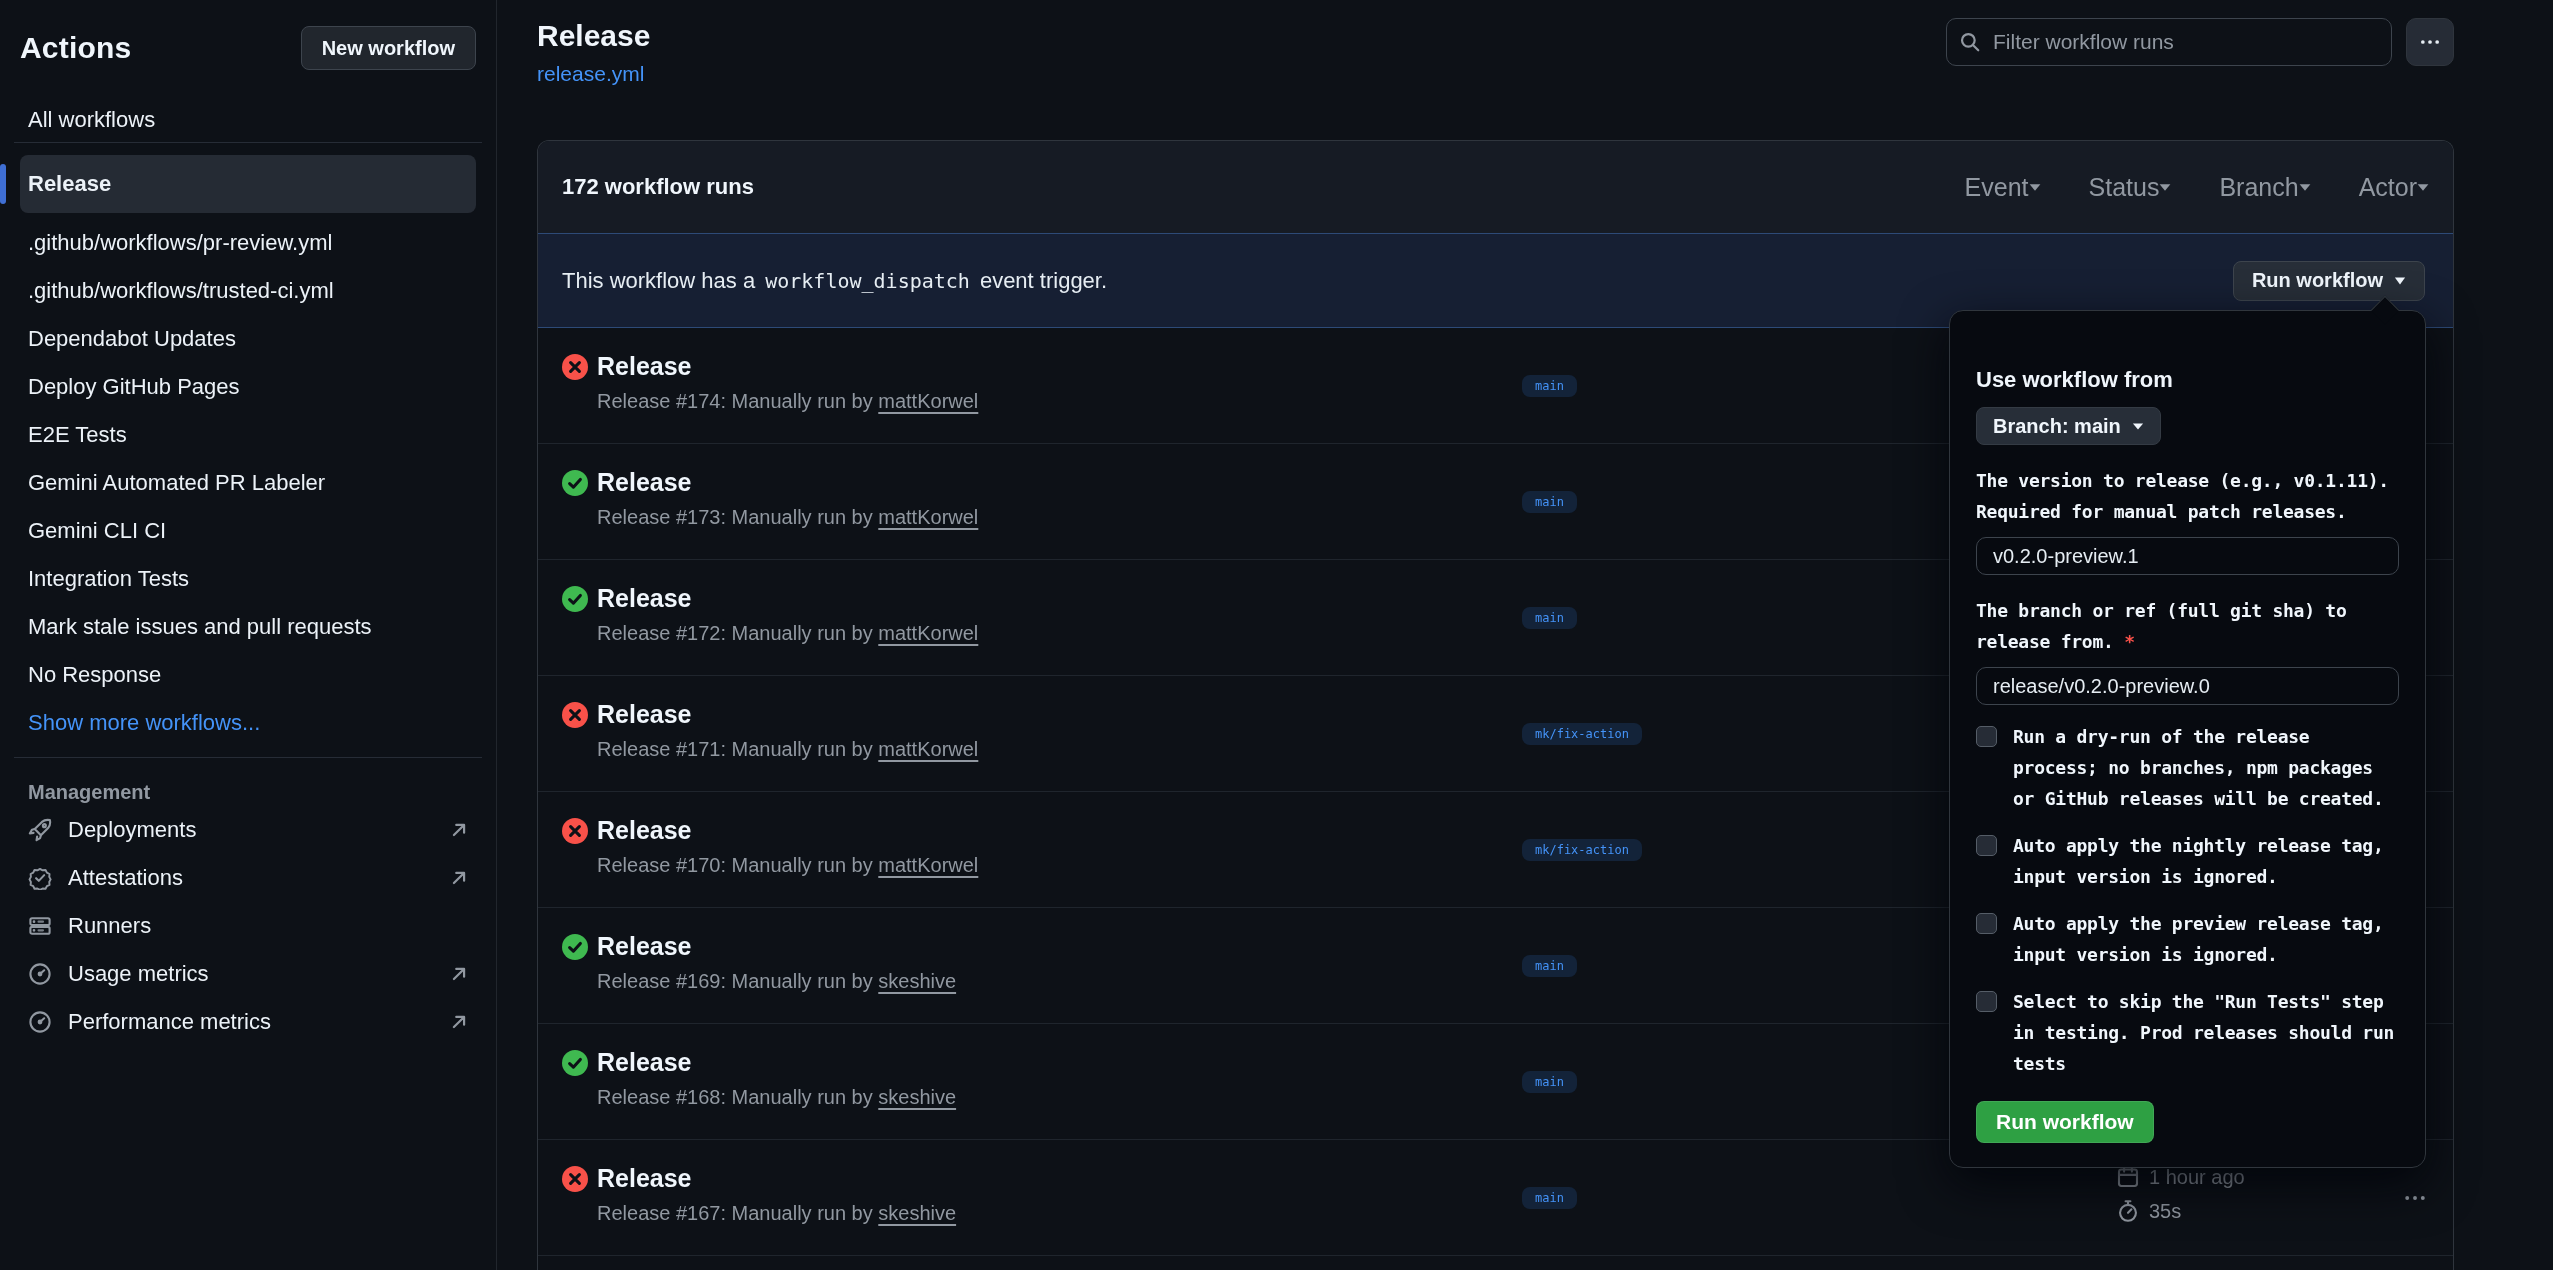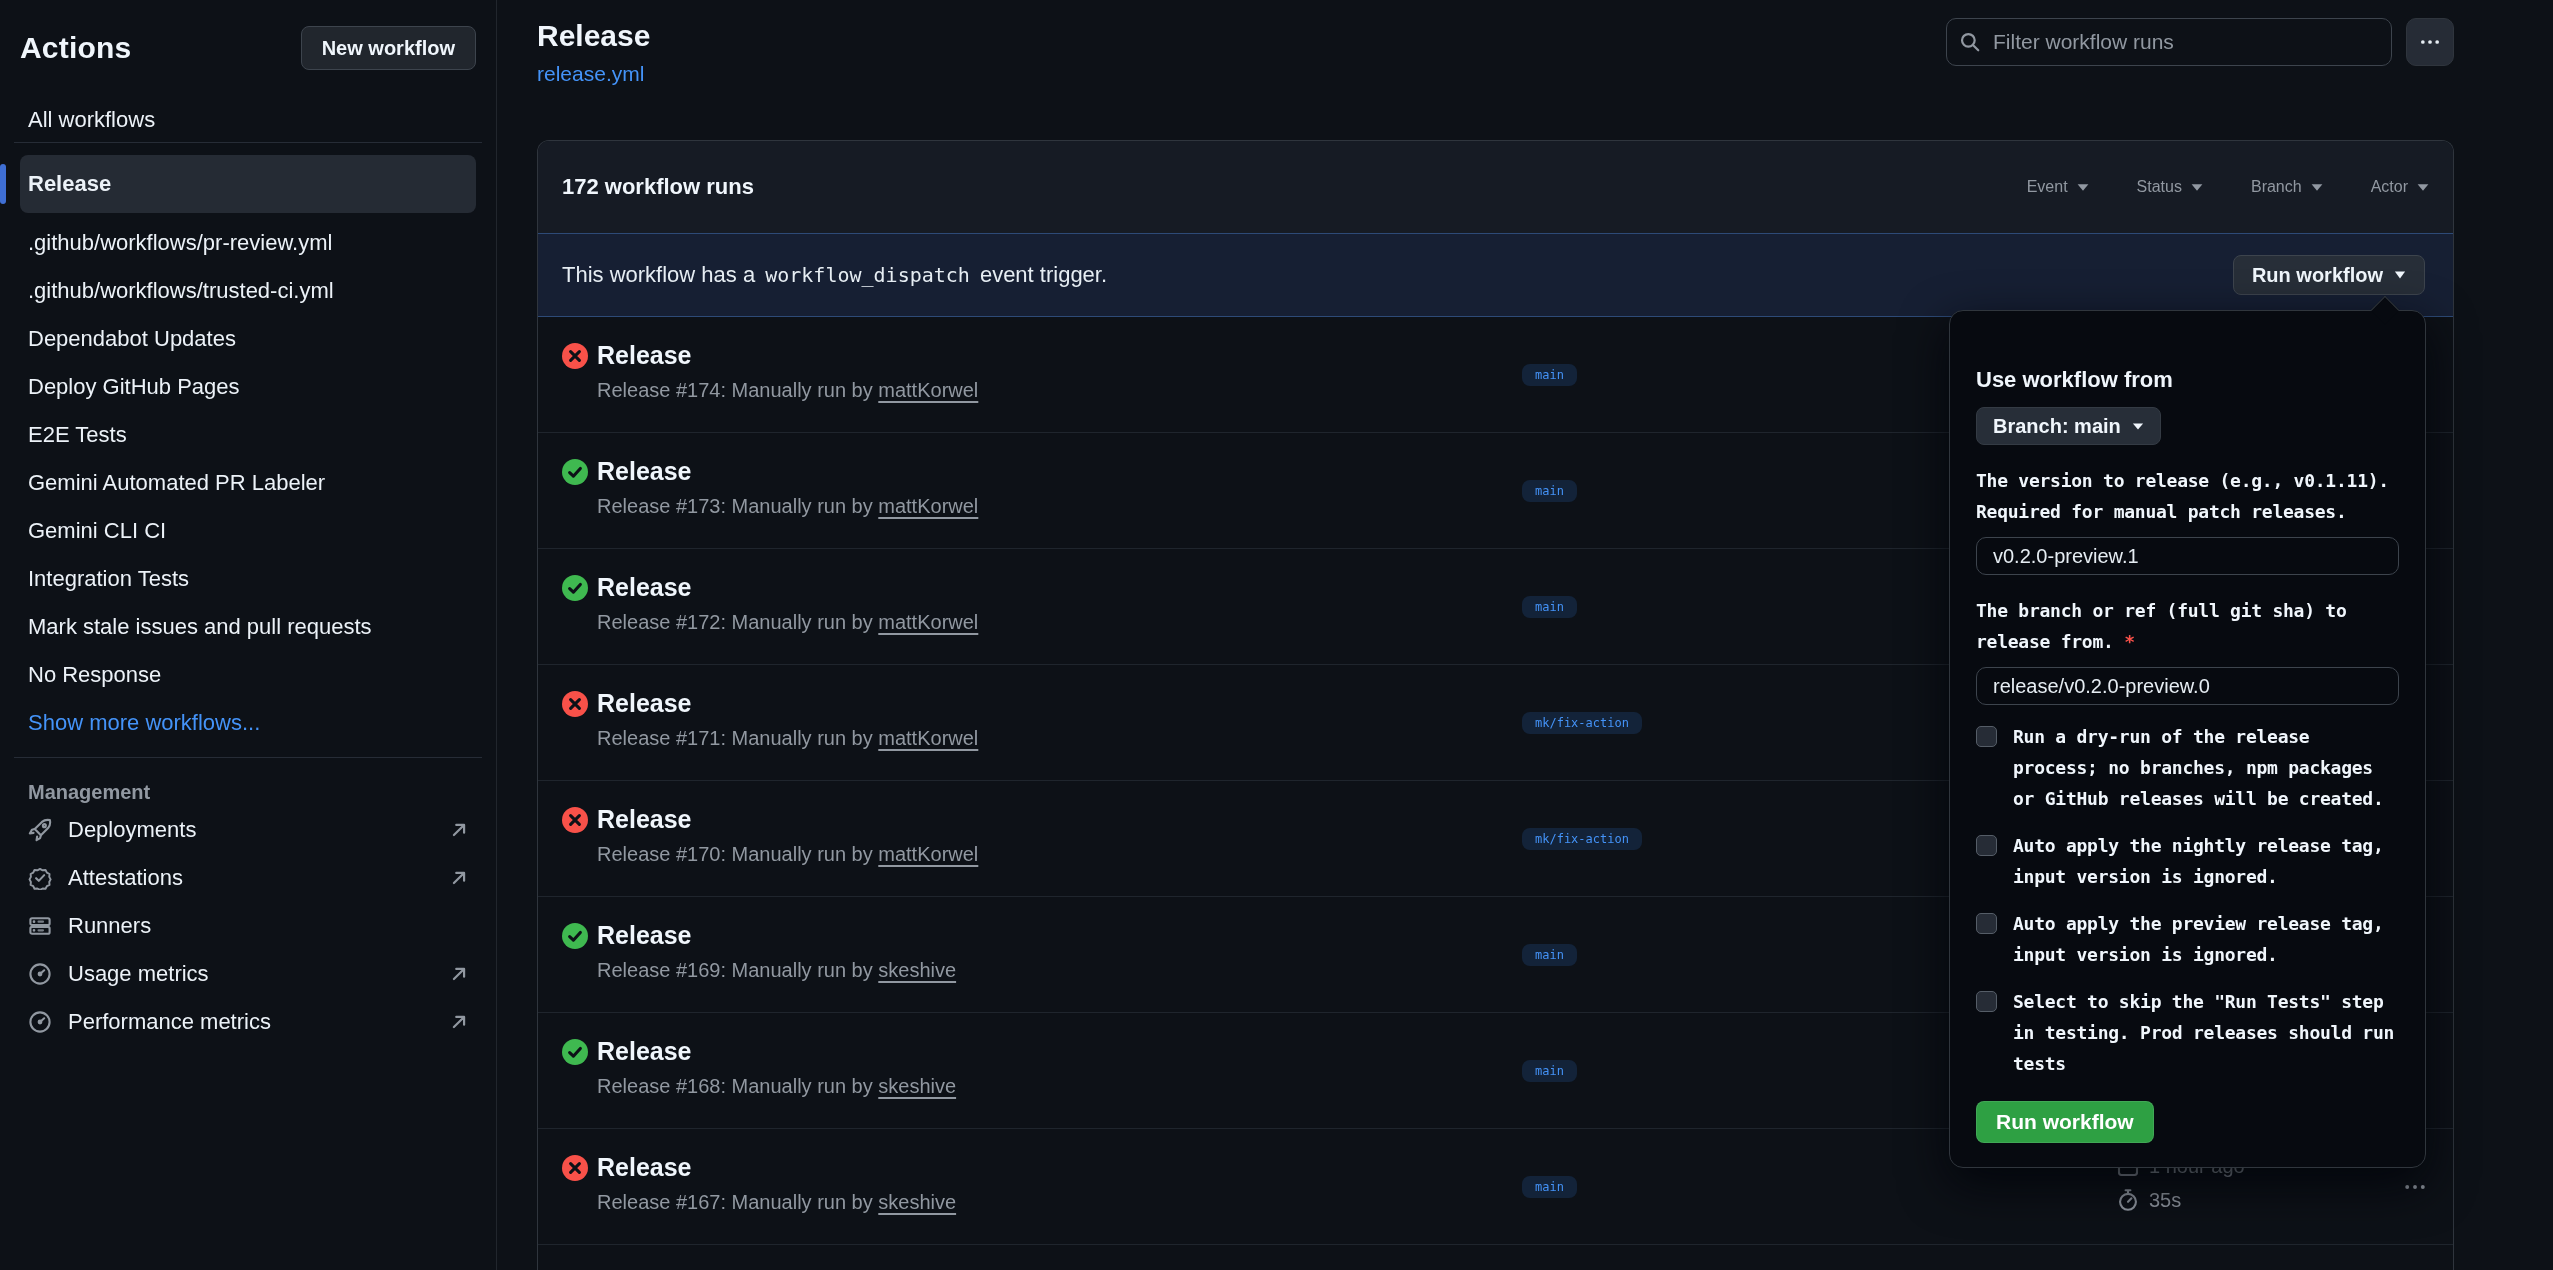--- a/index.html
+++ b/index.html
@@ -52,25 +52,25 @@
     color:#f97316; font-size:21px; padding:0 14px 0 46px; outline:none;
     font-family:"Liberation Sans","DejaVu Sans",sans-serif;
   }
   .search-input::placeholder { color:#9198a1; }
   .kebab-btn { width:48px; height:48px; background:#262c36; border:1px solid #2f353d; border-radius:10px; display:flex; align-items:center; justify-content:center; cursor:pointer; }
 
   .runs-container { margin-top:54px; border:1px solid #2f353d; border-bottom:none; border-radius:12px 12px 0 0; overflow:hidden; height:1150px; }
   .list-header { height:92px; background:#161b24; display:flex; align-items:center; padding:0 24px; }
   .runs-count { font-size:22px; font-weight:700; }
   .filters { margin-left:auto; display:flex; gap:48px; }
-  .filter-item { display:inline-flex; align-items:center; gap:9px; font-size:16px; color:#9198a1; cursor:pointer; }
+  .filter-item { display:inline-flex; align-items:center; font-size:25px; color:#9198a1; cursor:pointer; }
   .filter-item .caret { border-top-width:7px; transform:scale(.9); }
 
   .dispatch-banner {
-    height:84px; background:#161f33; border-top:1px solid #2d4a77; border-bottom:1px solid #2d4a77;
+    height:95px; background:#161f33; border-top:1px solid #2d4a77; border-bottom:1px solid #2d4a77;
     display:flex; align-items:center; padding:0 28px 0 24px; font-size:22px; color:#e6edf3;
   }
   .code { font-family:"DejaVu Sans Mono","Liberation Mono",monospace; font-size:20px; margin:0 10px; }
   .run-workflow-trigger {
     margin-left:auto; height:40px; padding:0 18px; background:#272e38; border:1px solid #3d444d;
     border-radius:8px; color:#f0f6fc; font-size:20px; font-weight:600;
     display:inline-flex; align-items:center; gap:11px; cursor:pointer;
     font-family:"Liberation Sans","DejaVu Sans",sans-serif;
   }
   .run-workflow-trigger .caret { border-top-width:8px; transform:scale(.85); }

